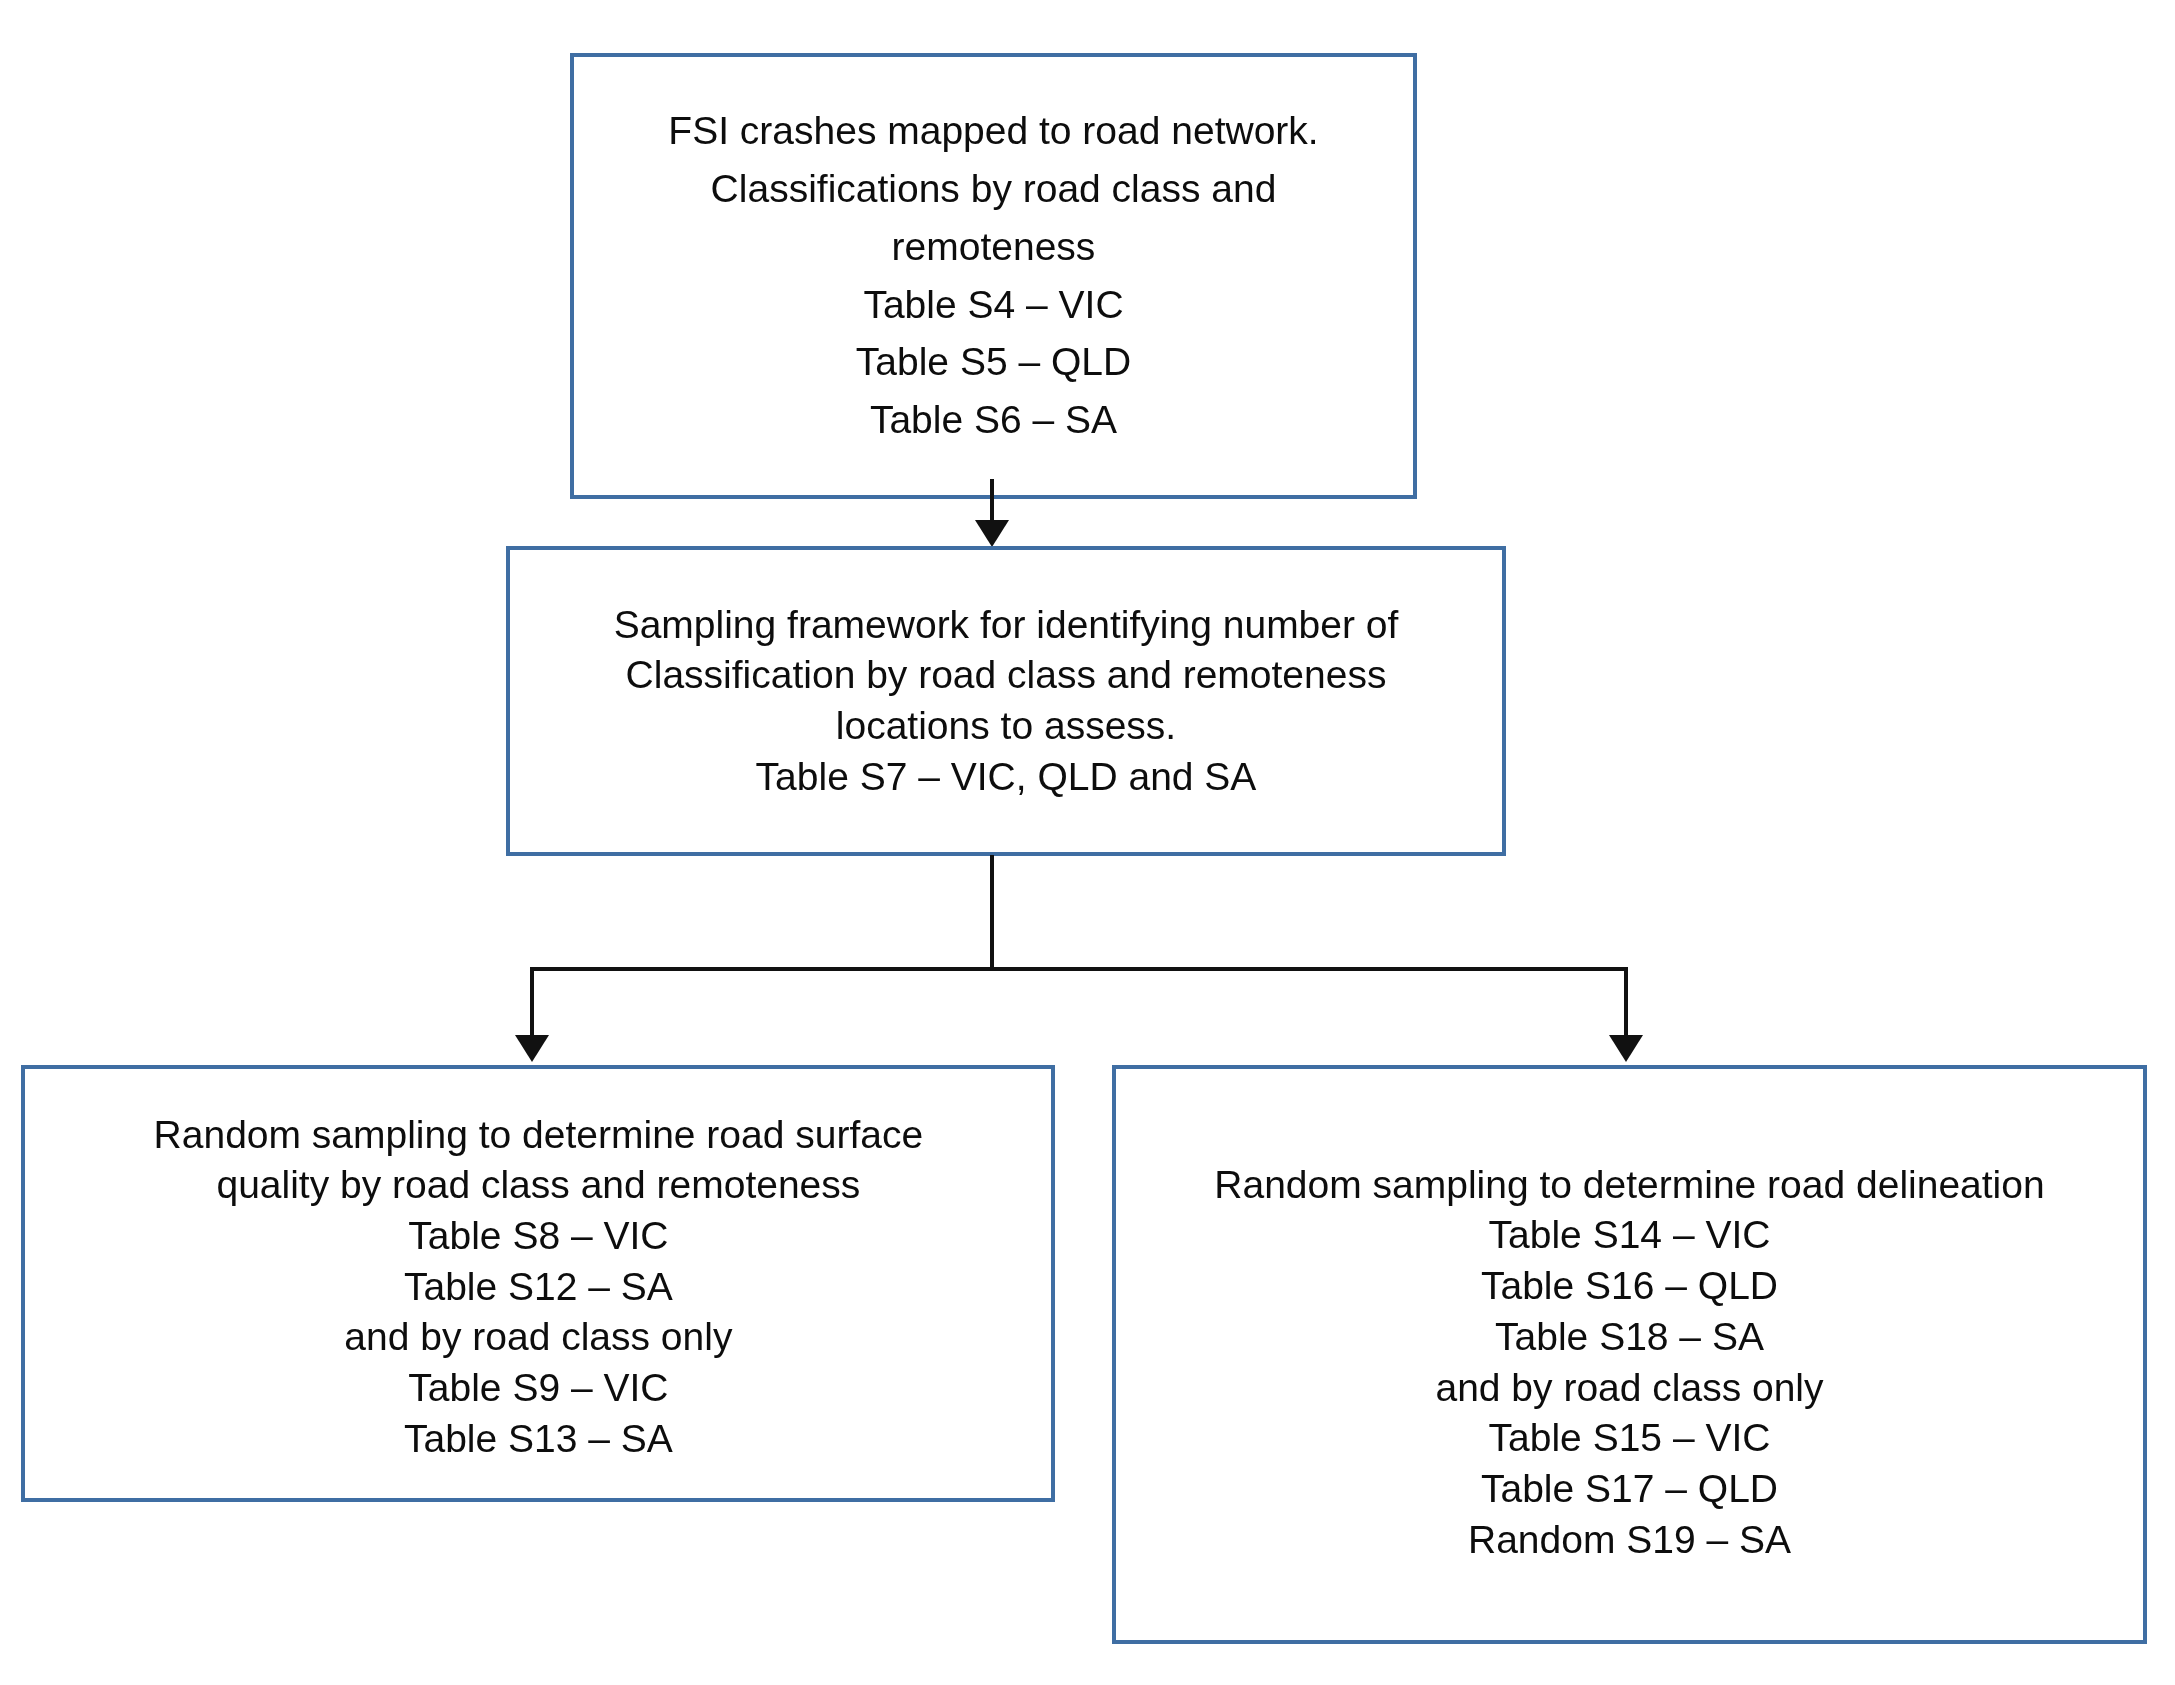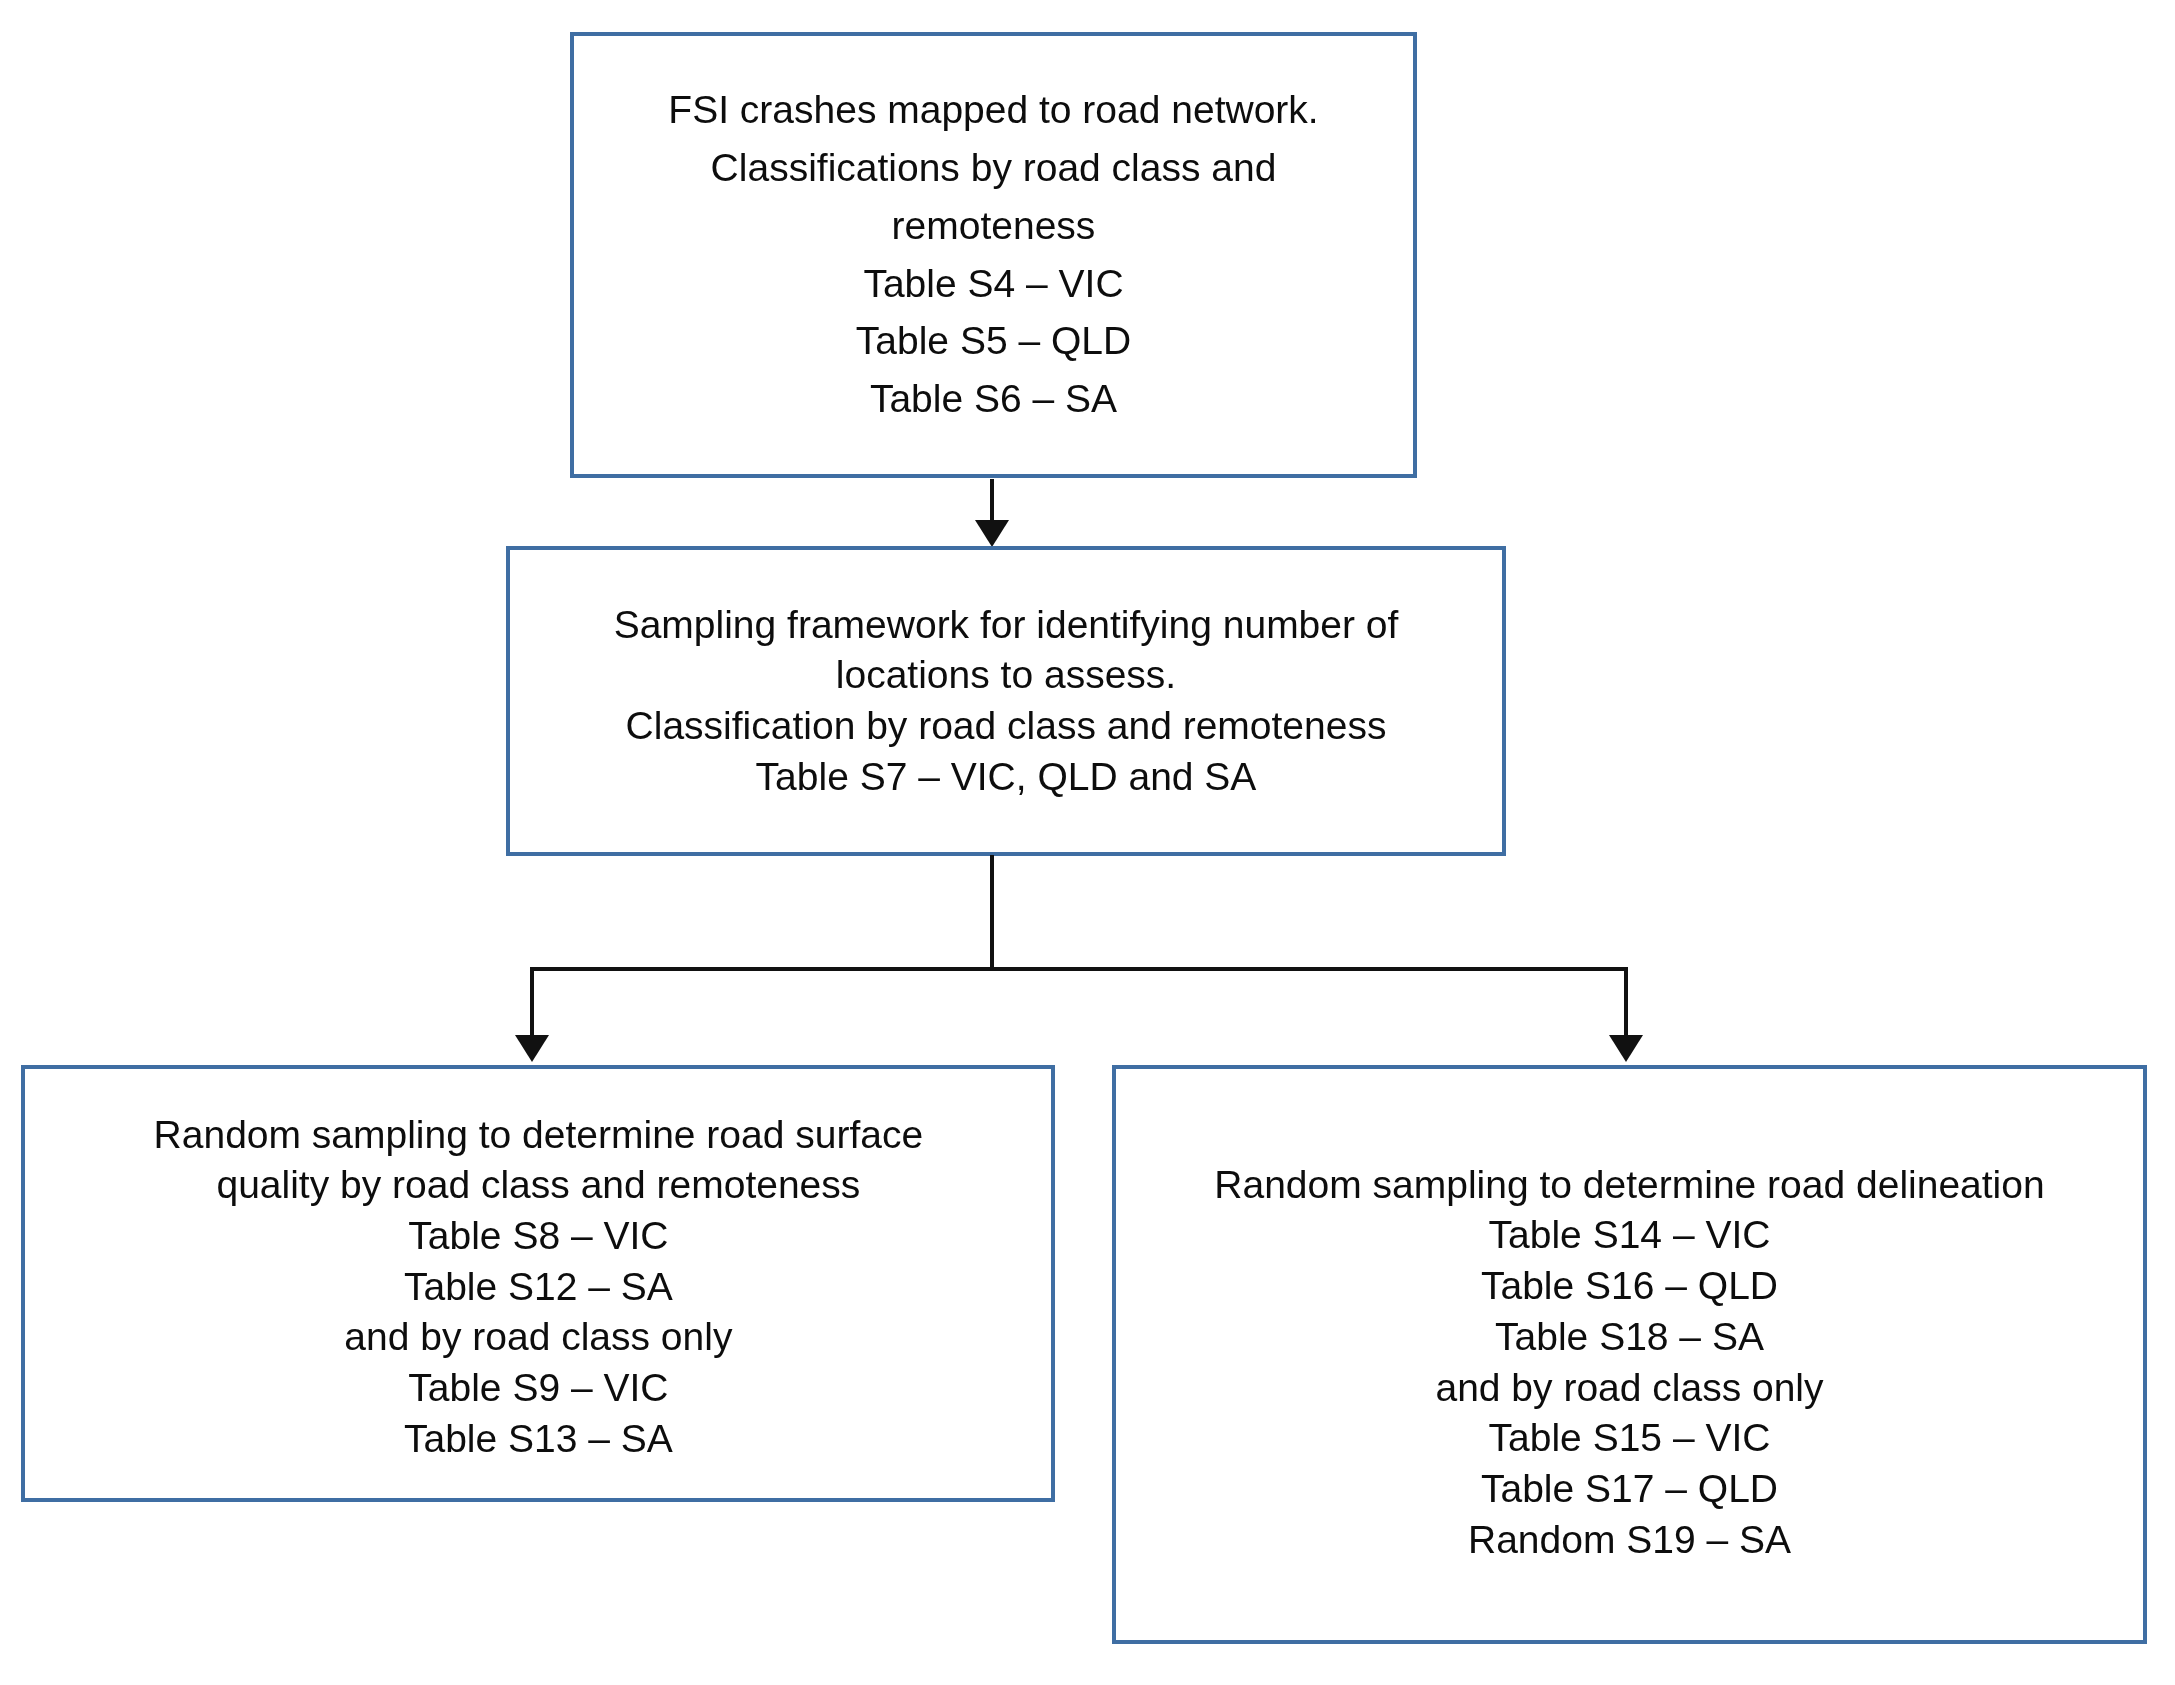--- a/index.html
+++ b/index.html
@@ -29,21 +29,21 @@
     text-align: center;
     color: #0d0d0d;
     font-size: 39px;
     line-height: 1.30;
   }
   .flow-box .line {
     display: block;
     white-space: nowrap;
   }
   
-  #box-fsi-crashes      { left: 570px;  top: 32px;   width: 847px;  height: 446px; gap: 7px; }
+  #box-fsi-crashes      { left: 570px;  top: 53px;   width: 847px;  height: 446px; gap: 7px; }
   #box-sampling-frame   { left: 506px;  top: 546px;  width: 1000px; height: 310px; }
   #box-road-surface     { left: 21.4px;   top: 1065px; width: 1034px; height: 437px; padding-top: 7.1px; }
   #box-road-delineation { left: 1112px; top: 1065px; width: 1035px; height: 579px; padding-top: 16px; }
 
   
   .conn-v {
     position: absolute;
     width: 3.6px;
     background: #111111;
   }
@@ -81,22 +81,22 @@
     <span class="line">Table S4 – VIC</span>
     <span class="line">Table S5 – QLD</span>
     <span class="line">Table S6 – SA</span>
   </div>
 
   <div class="conn-v" id="conn-1-stem"></div>
   <div class="arrow-head" id="arrow-1-head"></div>
 
   <div class="flow-box" id="box-sampling-frame">
     <span class="line">Sampling framework for identifying number of</span>
+    <span class="line">Classification by road class and remoteness</span>
     <span class="line">locations to assess.</span>
-    <span class="line">Classification by road class and remoteness</span>
     <span class="line">Table S7 – VIC, QLD and SA</span>
   </div>
 
   <div class="conn-v" id="conn-2-stem"></div>
   <div class="conn-h" id="conn-2-bar"></div>
   <div class="conn-v" id="conn-2-left"></div>
   <div class="conn-v" id="conn-2-right"></div>
   <div class="arrow-head" id="arrow-2-left"></div>
   <div class="arrow-head" id="arrow-2-right"></div>
 

